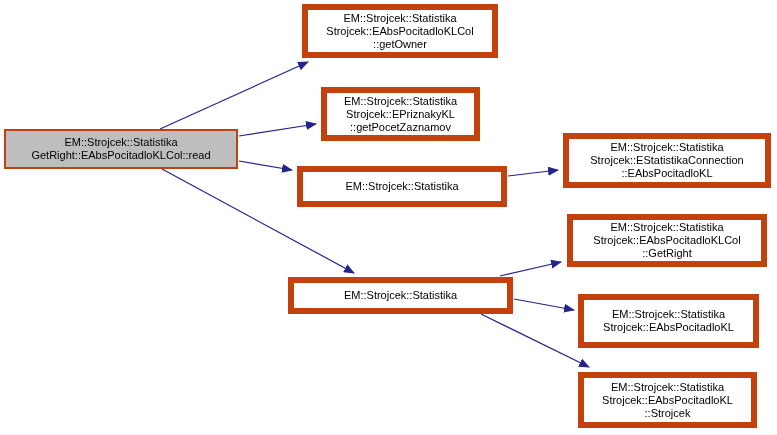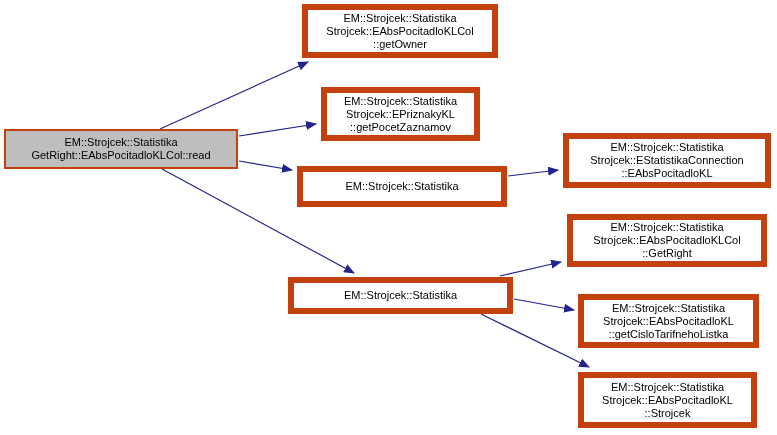--- a/index.html
+++ b/index.html
@@ -103,21 +103,20 @@
 
   <div class="node" style="left:567px; top:214px; width:200px; height:53px;">
     <span>EM::Strojcek::Statistika</span>
     <span>Strojcek::EAbsPocitadloKLCol</span>
     <span>::GetRight</span>
   </div>
 
   <div class="node" style="left:578px; top:294px; width:181px; height:54px;">
     <span>EM::Strojcek::Statistika</span>
     <span>Strojcek::EAbsPocitadloKL</span>
-    <span>::getCisloTarifnehoListka</span>
   </div>
 
   <div class="node" style="left:578px; top:372px; width:179px; height:56px;">
     <span>EM::Strojcek::Statistika</span>
     <span>Strojcek::EAbsPocitadloKL</span>
     <span>::Strojcek</span>
   </div>
 
 </div>
 

